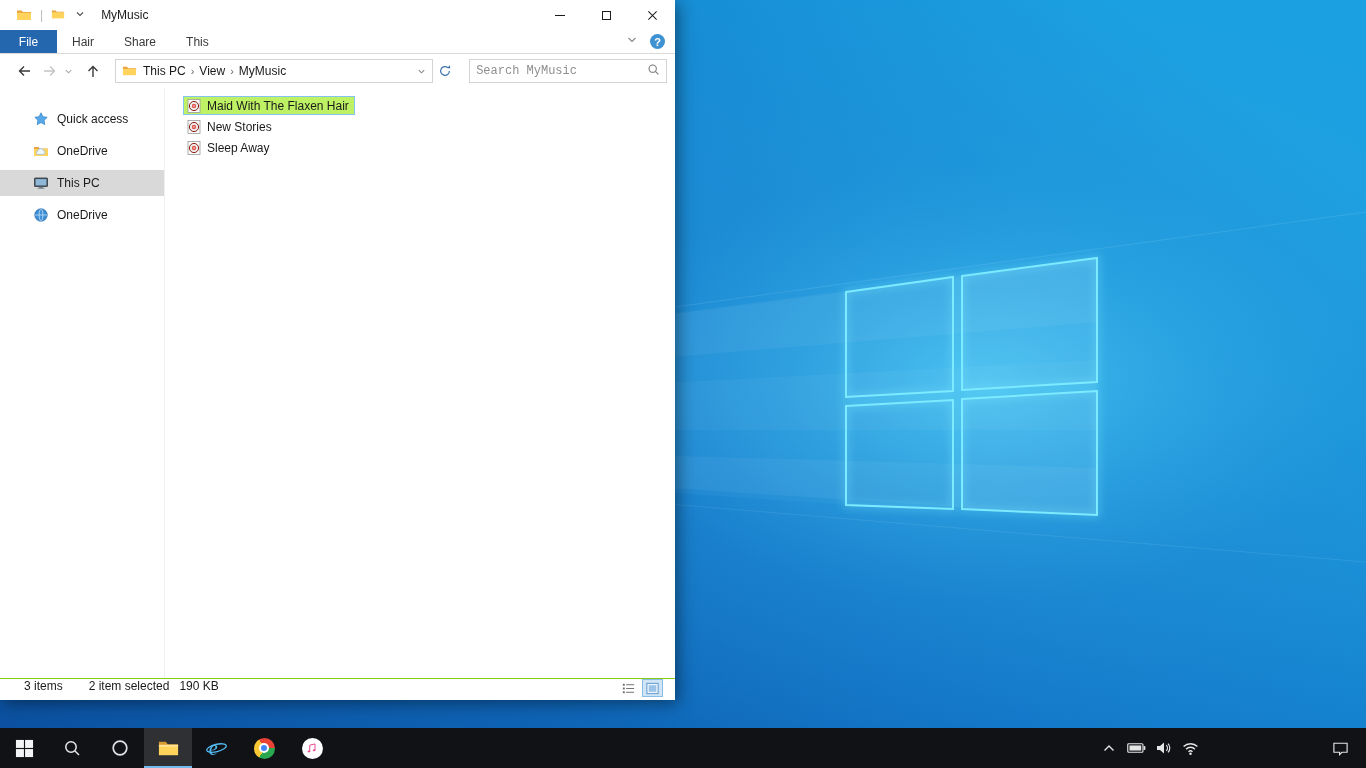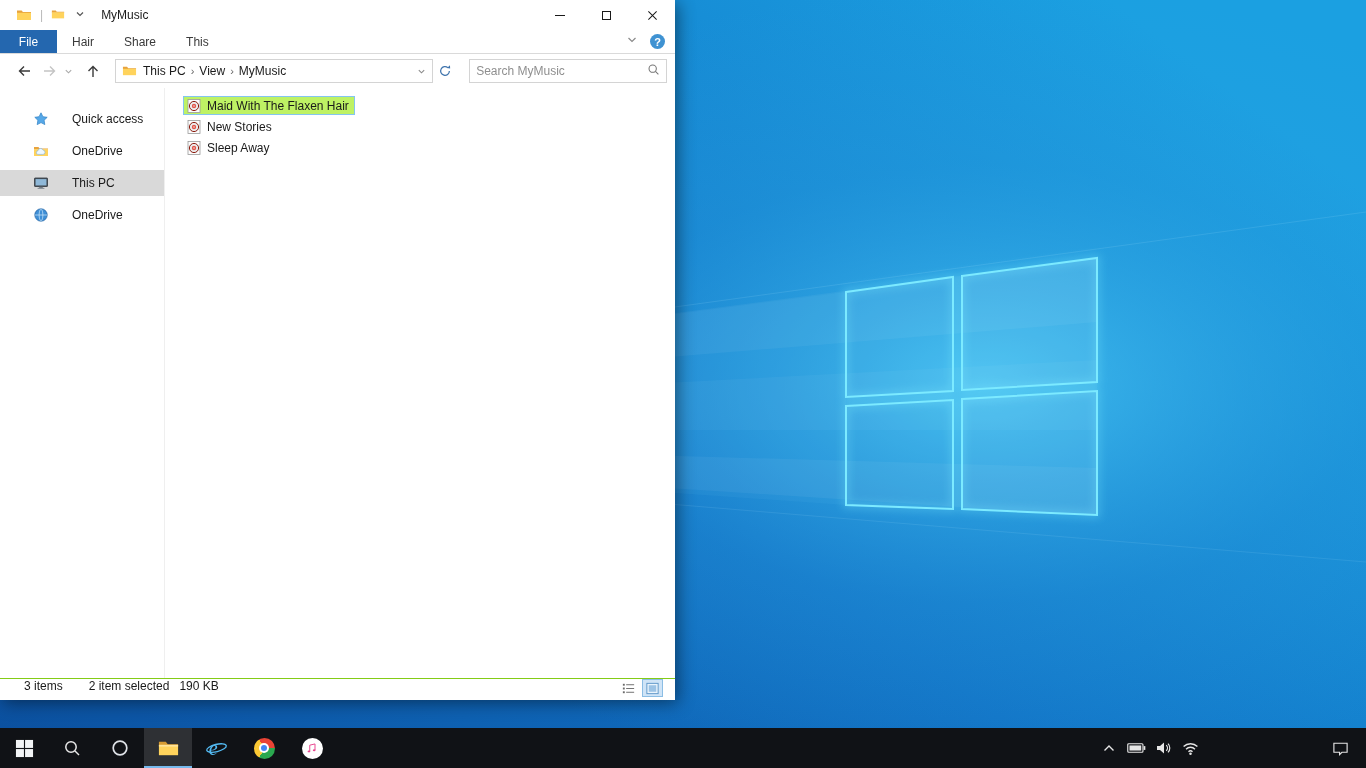--- a/index.html
+++ b/index.html
@@ -39,28 +39,28 @@
   .nav-btn { display: flex; align-items: center; justify-content: center; padding: 2px; }
   .nav-back { margin-left: 6px; }
   .nav-fwd { margin-left: 6px; }
   .nav-recent { margin-left: 2px; }
   .nav-up { margin-left: 8px; }
   .addressbar { margin-left: 12px; width: 322px; height: 24px; border: 1px solid #d4d4d4; display: flex; align-items: center; padding: 0 4px 0 6px; background: #fff; }
   .crumb { padding: 0 5px; color: #1a1a1a; white-space: nowrap; }
   .crumb-sep { color: #666; font-size: 11px; }
   .addr-chevron { margin-left: auto; display: flex; align-items: center; padding: 0 2px; }
   .refresh-btn { width: 24px; height: 24px; display: flex; align-items: center; justify-content: center; }
-  .searchbox { margin-left: 12px; width: 200px; height: 24px; border: 1px solid #d4d4d4; display: flex; align-items: center; padding: 0 6px; }
+  .searchbox { margin-left: 12px; width: 200px; height: 24px; border: 1px solid #d4d4d4; display: flex; align-items: center; padding: 0 6px; font-family: Liberation Mono, monospace; }
   .searchbox input { border: none; outline: none; flex: 1; font: inherit; color: #333; background: transparent; }
   .searchbox input::placeholder { color: #8f8f8f; }
 
   
   .window-body { flex: 1; min-height: 0; display: flex; }
   .sidebar { width: 165px; flex: none; padding-top: 18px; border-right: 1px solid #efefef; }
-  .side-item { height: 26px; margin-bottom: 6px; display: flex; align-items: center; gap: 23px; padding-left: 33px; color: #1a1a1a; }
+  .side-item { height: 26px; margin-bottom: 6px; display: flex; align-items: center; gap: 8px; padding-left: 33px; color: #1a1a1a; }
   .side-item.selected { background: #d9d9d9; }
   .content { flex: 1; padding: 8px 0 0 18px; }
   .file-row { display: flex; align-items: center; gap: 5px; height: 19px; margin-bottom: 2px; padding: 0 5px 0 2px; border: 1px solid transparent; width: max-content; color: #1a1a1a; }
   .file-row.selected { background: #bef264; border-color: #84c5f0; }
   .icon16 { width: 16px; height: 16px; display: inline-flex; flex: none; }
 
   
   .statusbar { height: 22px; flex: none; border-top: 1px solid #84cc16; display: flex; align-items: flex-start; color: #1a1a1a; padding: 0 12px 0 24px; background: #fff; }
   .status-sel { margin-left: 26px; }
   .status-size { margin-left: 10px; }

